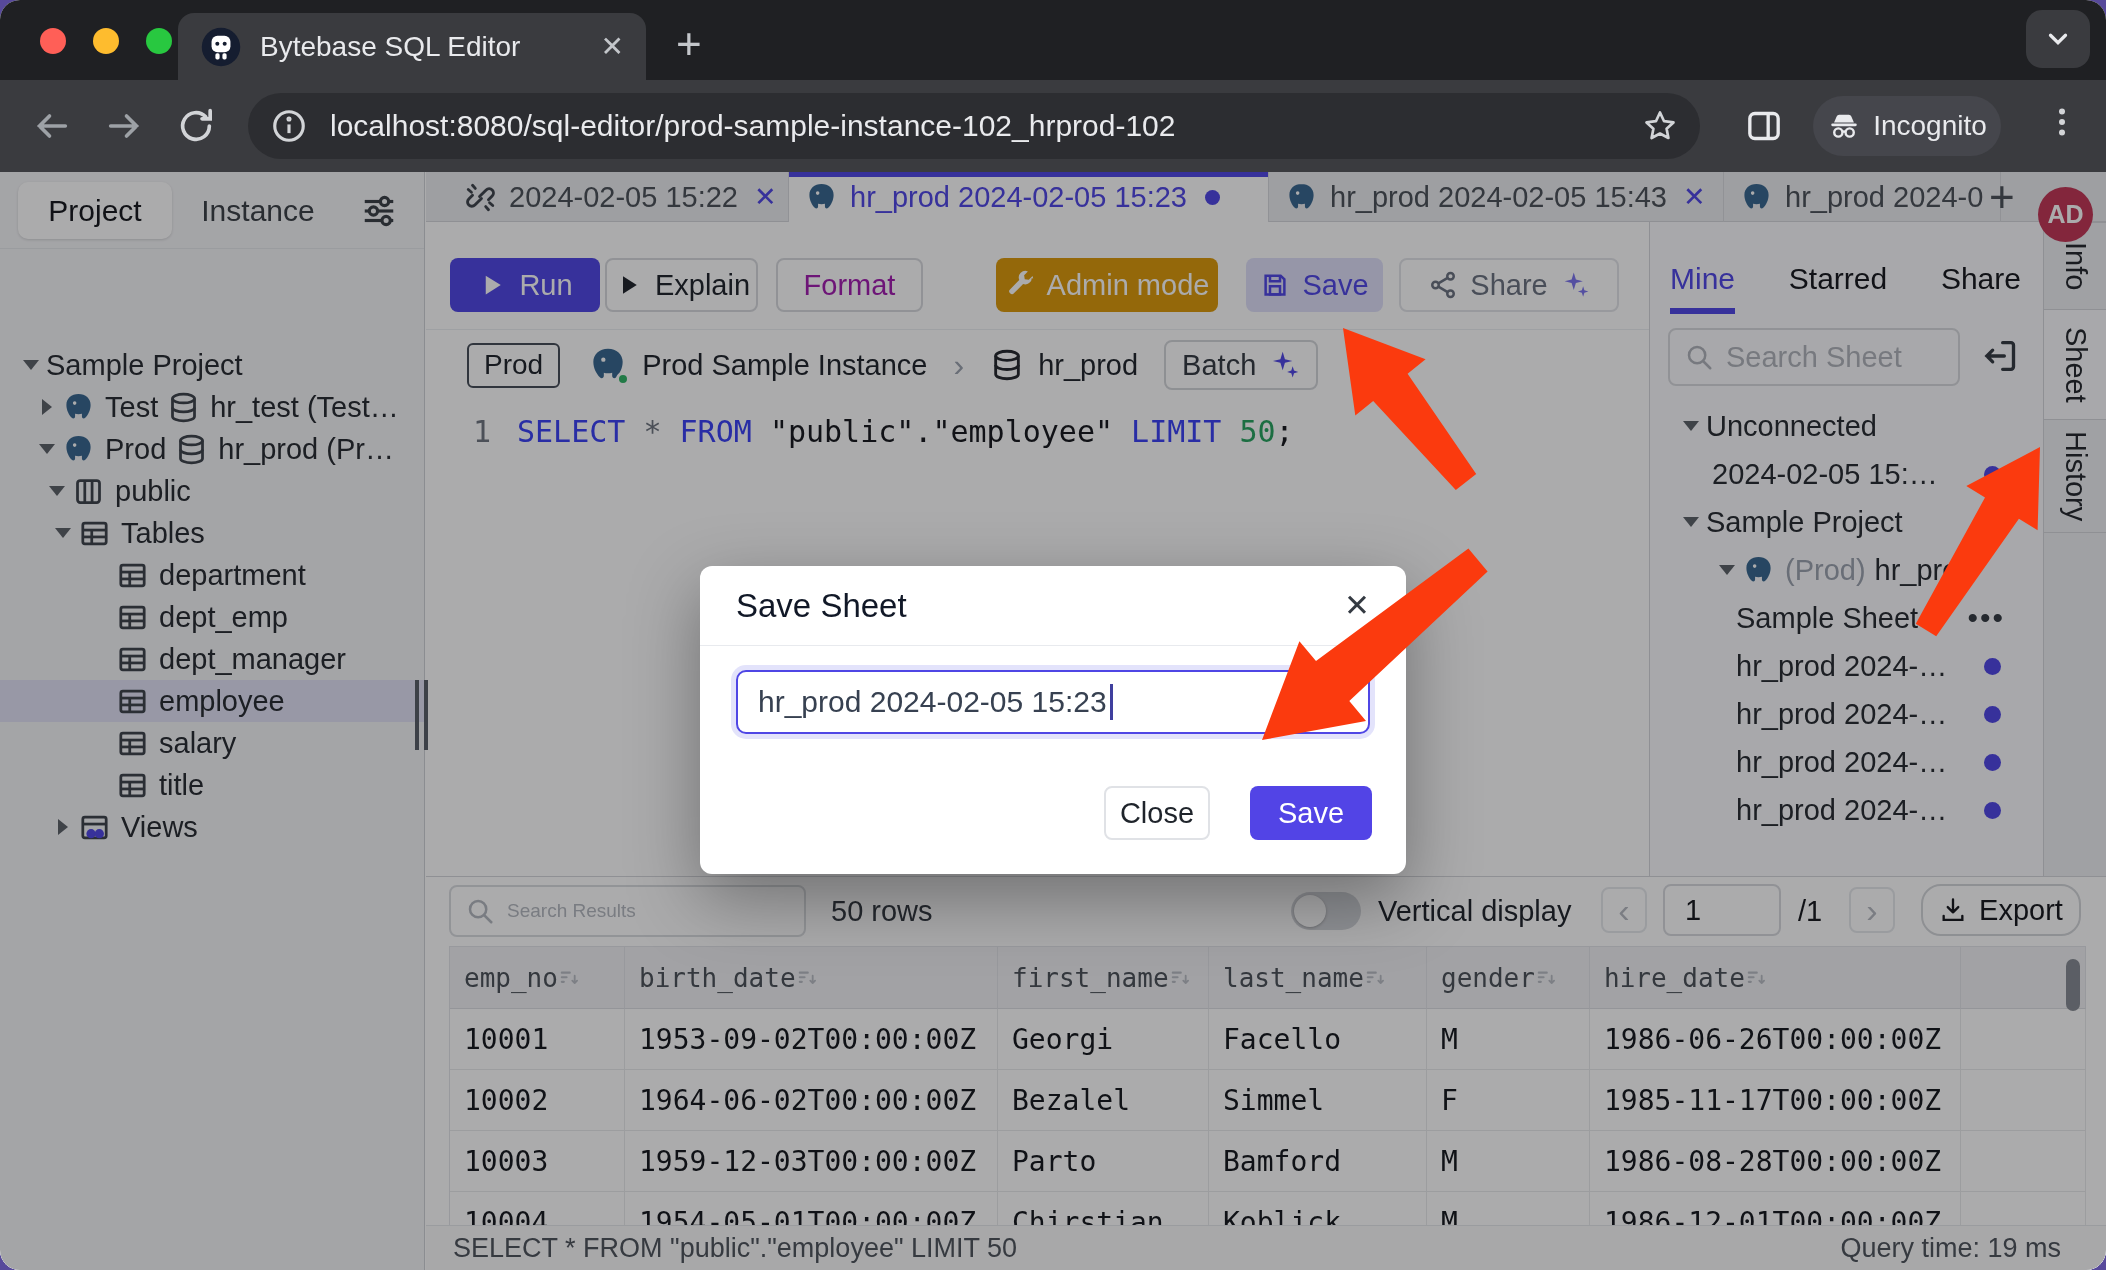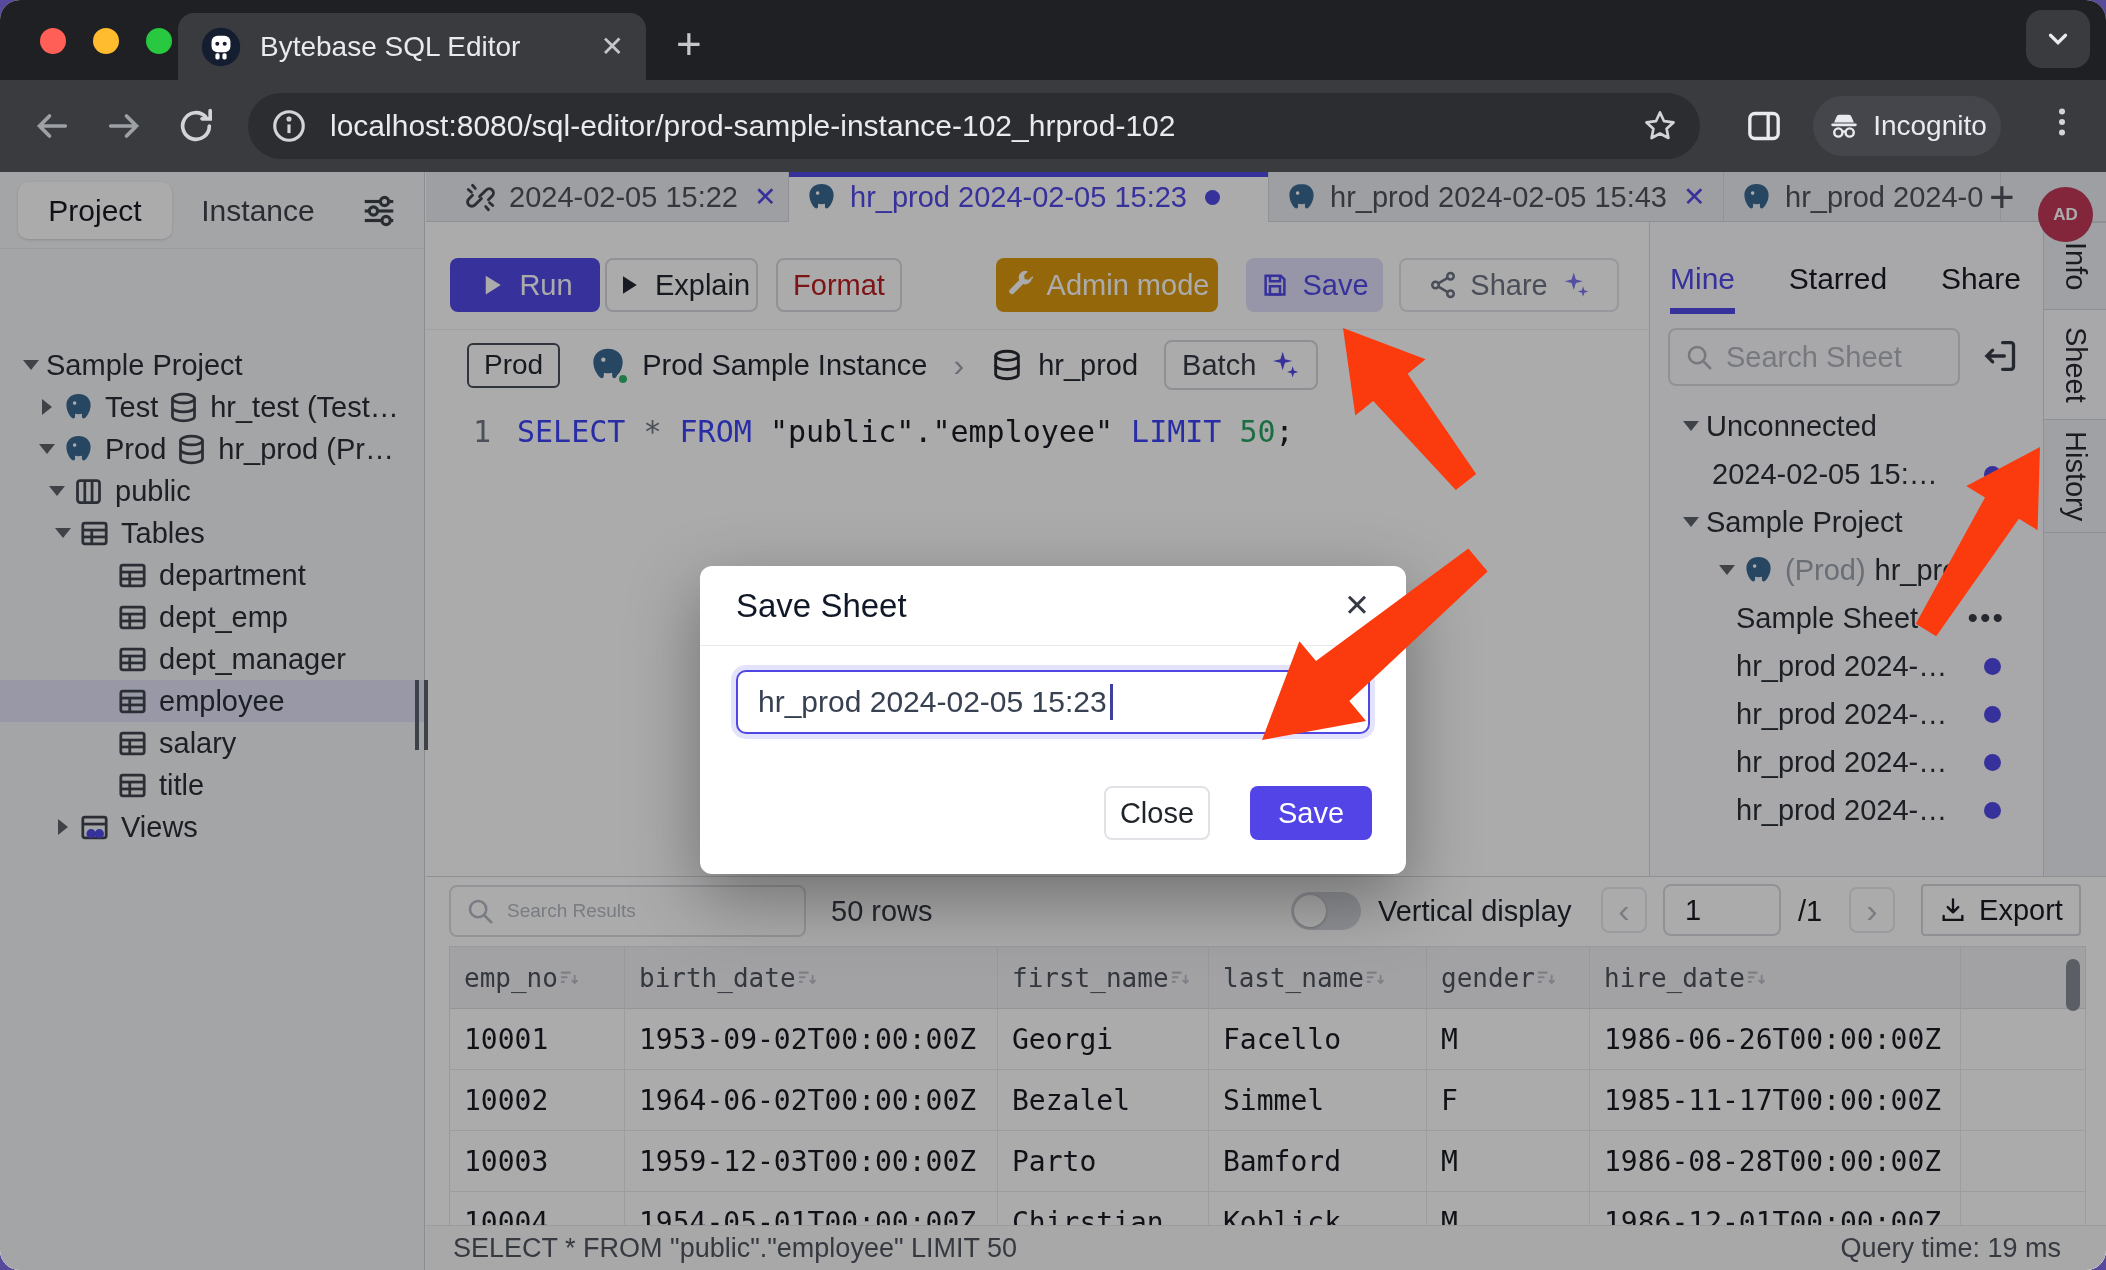--- a/index.html
+++ b/index.html
@@ -59,28 +59,28 @@
 
   
   .main{position:absolute;left:426px;top:0;right:0;height:100%;}
   .etabs{position:absolute;left:0;top:0;width:100%;height:50px;background:#ecedf0;border-bottom:1px solid #d5d7db;display:flex;padding-left:22px;}
   .etab{height:50px;display:flex;align-items:center;padding:0 16px;border-right:1px solid #d8dade;font-size:29px;color:#4b5158;gap:12px;white-space:nowrap;overflow:hidden;flex:none;}
   .etab.active{background:#fff;color:#4f46e5;box-shadow:inset 0 5px 0 #4f46e5;}
   .etab .ticon{margin-right:0;}
   .etab .x{color:#4f46e5;font-size:27px;margin-left:4px;}
   .etab .dot{width:15px;height:15px;border-radius:50%;background:#4f46e5;margin-left:6px;flex:none;}
   .eplus{position:absolute;left:1563px;top:0;height:50px;display:flex;align-items:center;font-size:44px;color:#4b5158;}
-  .avatar{position:absolute;left:1612px;top:15px;width:55px;height:55px;border-radius:50%;color:#fff;font-size:17px;font-weight:bold;display:flex;align-items:center;justify-content:center;z-index:6;}
+  .avatar{position:absolute;left:1612px;top:15px;width:55px;height:55px;border-radius:50%;color:#fff;font-size:25px;font-weight:bold;display:flex;align-items:center;justify-content:center;z-index:6;}
 
   .toolbar{position:absolute;left:0;top:50px;width:1223px;height:108px;background:#fff;border-bottom:1px solid #eceef2;}
   .btn{position:absolute;top:36px;height:54px;border-radius:8px;display:flex;align-items:center;justify-content:center;gap:12px;font-size:29px;}
   .btn svg{width:30px;height:30px;}
   #btn-run{left:24px;width:150px;background:#4f46e5;color:#fff;}
   #btn-explain{left:179px;width:153px;border:2px solid #d8dade;color:#1f242b;background:#fff;}
-  #btn-format{left:350px;width:126px;border:2px solid #d8dade;color:#b91c1c;background:#fff;}
+  #btn-format{left:350px;width:147px;border:2px solid #d8dade;color:#a21caf;background:#fff;}
   #btn-admin{left:570px;width:222px;background:#dd9a0a;color:#fff;}
   #btn-save{left:820px;width:137px;background:#dfe0f9;color:#4f46e5;}
   #btn-share{left:973px;width:220px;border:2px solid #e2e4e8;color:#6b7280;background:#fff;}
   #btn-share .spark{color:#7c74ee;}
 
   .crumbs{position:absolute;left:0;top:158px;width:1223px;height:70px;display:flex;align-items:center;background:#fff;}
   .envchip{margin-left:41px;border:2.5px solid #454c57;border-radius:6px;height:45px;padding:0 15px;display:flex;align-items:center;font-size:28px;color:#1f242b;}
   .pgwrap{position:relative;width:40px;height:40px;margin-left:28px;flex:none;}
   .pgwrap .ticon{width:40px;height:40px;margin:0;}
   .gdot{position:absolute;right:-2px;bottom:-1px;width:14px;height:14px;border-radius:50%;background:#30b566;border:3px solid #fff;}
@@ -119,21 +119,21 @@
   .results{position:absolute;left:0;top:704px;width:100%;height:394px;background:#fff;border-top:1px solid #d5d7db;}
   .r-search{position:absolute;left:23px;top:8px;width:357px;height:52px;border:2px solid #dadce0;border-radius:8px;display:flex;align-items:center;padding-left:14px;gap:12px;color:#b4b8bf;font-size:19px;}
   .r-search svg{width:30px;height:30px;flex:none;}
   .r-count{position:absolute;left:405px;top:18px;font-size:29px;color:#343a42;}
   .toggle{position:absolute;left:865px;top:15px;width:70px;height:38px;border-radius:19px;background:#d4d6db;}
   .knob{position:absolute;left:3px;top:3px;width:32px;height:32px;border-radius:50%;background:#fff;box-shadow:0 1px 3px rgba(0,0,0,.25);}
   .t-label{position:absolute;left:952px;top:18px;font-size:29px;color:#1f242b;}
   .pgbtn{position:absolute;top:10px;width:46px;height:46px;border:2px solid #e6e8ec;border-radius:8px;color:#b6bac1;font-size:34px;display:flex;align-items:center;justify-content:center;background:#fff;}
   .pgbox{position:absolute;left:1237px;top:7px;width:118px;height:52px;border:2px solid #d8dade;border-radius:8px;font-size:29px;color:#16181d;display:flex;align-items:center;padding-left:20px;background:#fff;}
   .pgtotal{position:absolute;left:1372px;top:18px;font-size:29px;color:#16181d;}
-  .export{position:absolute;left:1495px;top:7px;width:160px;height:52px;border:2px solid #d4d6da;border-radius:4px;display:flex;align-items:center;justify-content:center;gap:12px;font-size:29px;color:#16181d;background:#fff;}
+  .export{position:absolute;left:1495px;top:7px;width:160px;height:52px;border:2px solid #d4d6da;border-radius:20px;display:flex;align-items:center;justify-content:center;gap:12px;font-size:29px;color:#16181d;background:#fff;}
   .export svg{width:28px;height:28px;}
   .rtable{position:absolute;left:23px;top:69px;width:1637px;height:283px;overflow:hidden;font-family:"DejaVu Sans Mono",monospace;border-left:1px solid #e2e4e8;border-top:1px solid #e2e4e8;}
   .rt-grid{display:grid;grid-template-columns:175px 373px 211px 218px 163px 371px 1fr;}
   .hcell{height:62px;background:#f1f2f4;border-right:1px solid #e2e4e8;border-bottom:1px solid #dcdee2;font-size:26px;color:#4b5158;display:flex;align-items:center;padding-left:14px;}
   .hcell svg{width:22px;height:22px;color:#b9bdc4;flex:none;}
   .ccell{height:61px;border-right:1px solid #e8eaec;border-bottom:1px solid #e8eaec;font-size:28px;color:#15181d;display:flex;align-items:center;padding-left:14px;white-space:nowrap;overflow:hidden;}
   .vthumb{position:absolute;left:1640px;top:82px;width:14px;height:52px;background:#868b93;border-radius:7px;}
   .statusbar{position:absolute;left:0;bottom:0;width:100%;height:45px;background:#fafafb;border-top:1px solid #e6e8ec;display:flex;align-items:center;justify-content:space-between;padding:0 45px 0 27px;font-size:27px;color:#4e545c;}
 
   

